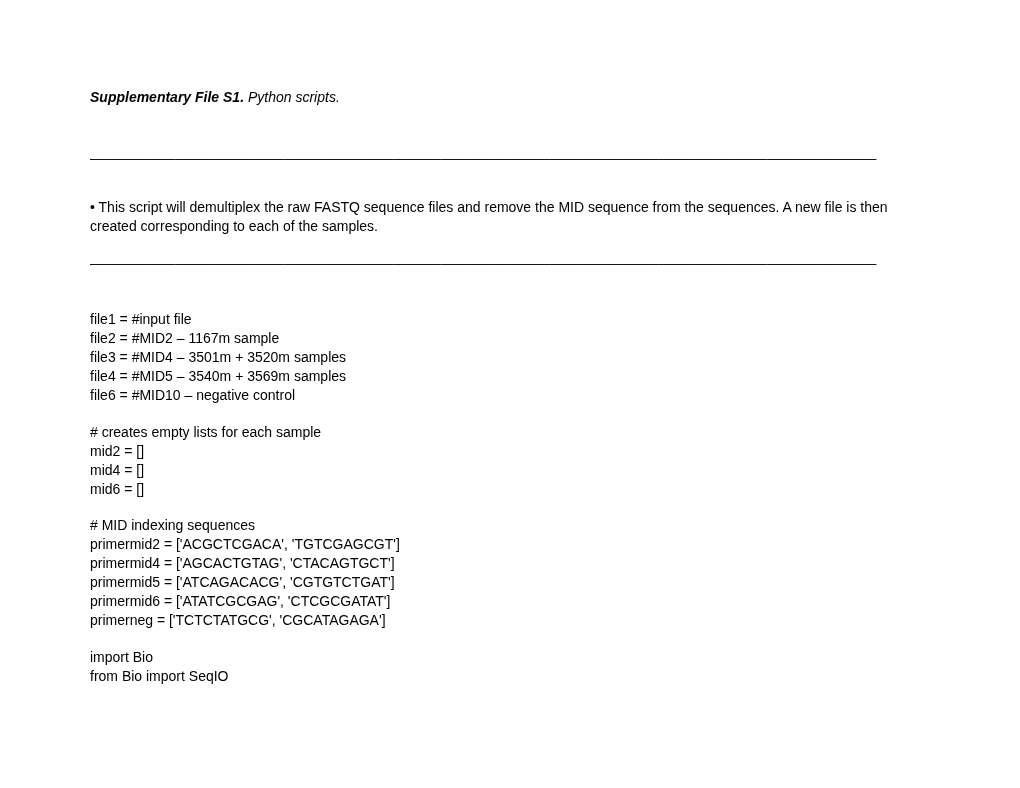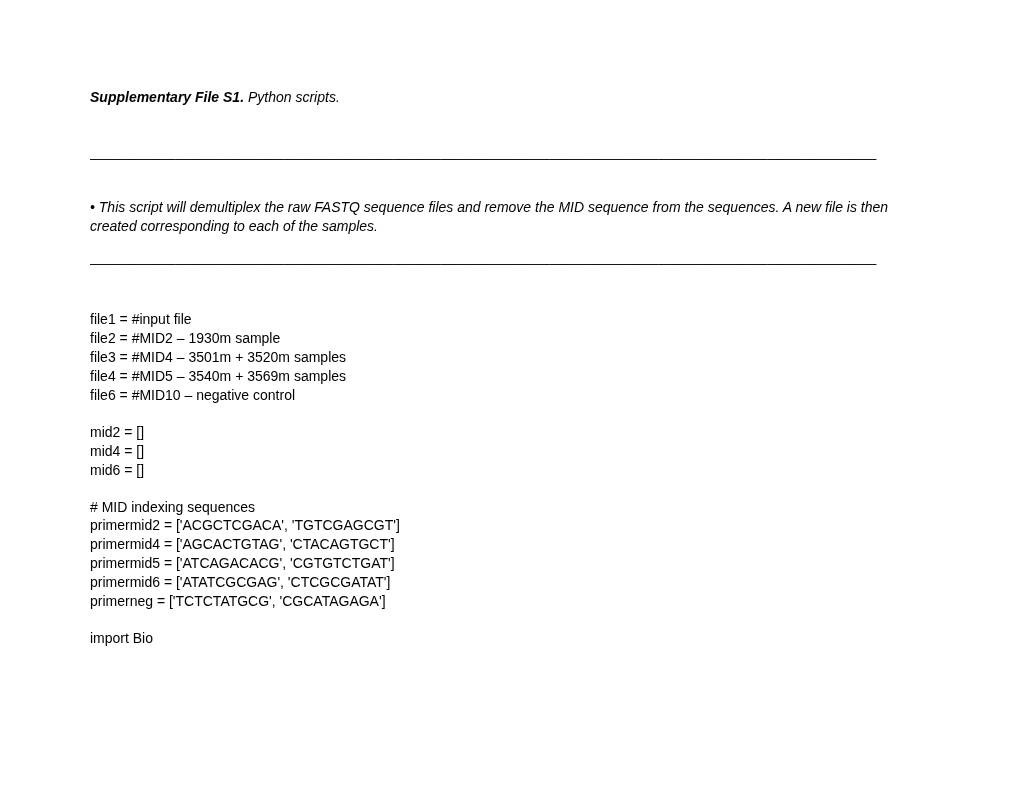--- a/index.html
+++ b/index.html
@@ -34,21 +34,20 @@
     .hr-line-2 {
       letter-spacing: 0;
       overflow: hidden;
       white-space: nowrap;
       margin-top: 2px;
       margin-bottom: 2px;
     }
     .description {
       margin-top: 36px;
       margin-bottom: 12px;
-      font-style: italic;
     }
     .code-block {
       margin-top: 44px;
       white-space: pre-wrap;
     }
     .code-section {
       margin-top: 18px;
     }
   </style>
 </head>
@@ -57,36 +56,38 @@
 <div class="title-line">
   <span class="title-bold">Supplementary File S1.</span><span> Python scripts.</span>
 </div>
 
 <div class="hr-line">_____________________________________________________________________________________________________</div>
 
 <div class="description">• This script will demultiplex the raw FASTQ sequence files and remove the MID sequence from the sequences. A new file is then created corresponding to each of the samples.</div>
 
 <div class="hr-line-2">_____________________________________________________________________________________________________</div>
 
-<div class="code-block" id="file-defs"><div>file1 = #input file</div><div>file2 = #MID2 – 1930m sample</div><div>file3 = #MID4 – 3501m + 3520m samples</div><div>file4 = #MID5 – 3540m + 3569m samples</div><div>file6 = #MID10 – negative control</div></div>
+<div class="code-block" id="file-defs"><div>file1 = #input file</div><div>file2 = #MID2 – 1167m sample</div><div>file3 = #MID4 – 3501m + 3520m samples</div><div>file4 = #MID5 – 3540m + 3569m samples</div><div>file6 = #MID10 – negative control</div></div>
 
 <div class="code-section">
+  <div># creates empty lists for each sample</div>
   <div id="empty-lists">
       <div>mid2 = []</div>
       <div>mid4 = []</div>
       <div>mid6 = []</div>
     </div>
 </div>
 
 <div class="code-section">
   <div># MID indexing sequences</div>
   <div id="primers">
       <div>primermid2 = ['ACGCTCGACA', 'TGTCGAGCGT']</div>
       <div>primermid4 = ['AGCACTGTAG', 'CTACAGTGCT']</div>
       <div>primermid5 = ['ATCAGACACG', 'CGTGTCTGAT']</div>
       <div>primermid6 = ['ATATCGCGAG', 'CTCGCGATAT']</div>
       <div>primerneg = ['TCTCTATGCG', 'CGCATAGAGA']</div>
     </div>
 </div>
 
 <div class="code-section" id="imports">
     <div>import Bio</div>
+    <div>from Bio import SeqIO</div>
   </div>
 
 </body></html>

